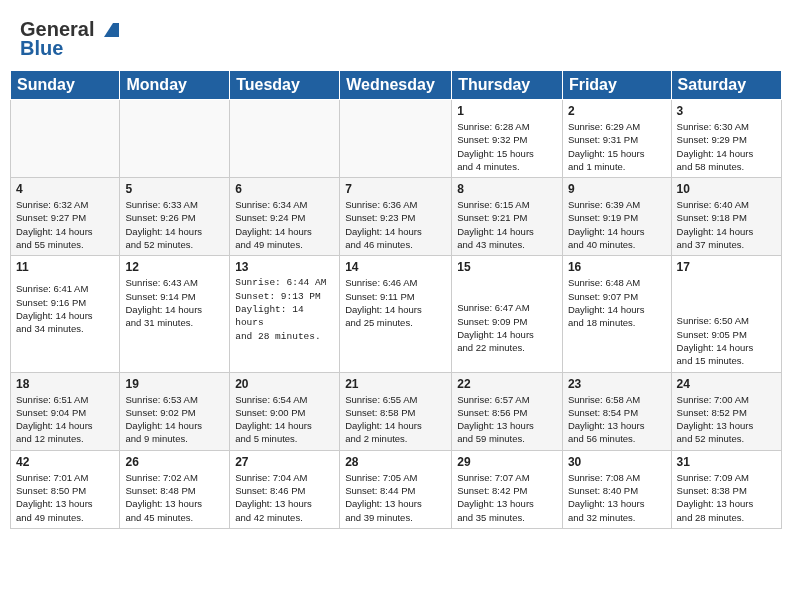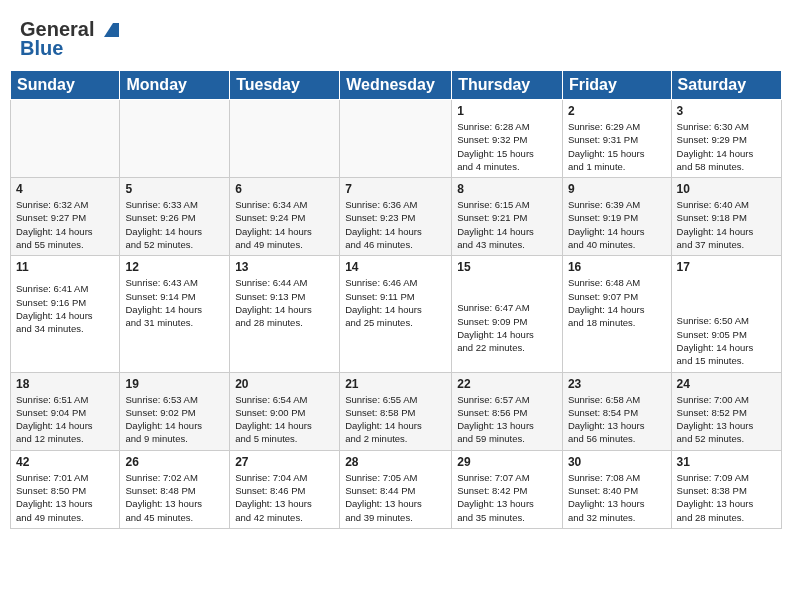--- a/index.html
+++ b/index.html
@@ -221,21 +221,21 @@
         </td>
         <td>
           <div class="day-number">12</div>
           <div class="day-info" style="white-space: pre-line;">Sunrise: 6:43 AM
 Sunset: 9:14 PM
 Daylight: 14 hours
 and 31 minutes.</div>
         </td>
         <td>
           <div class="day-number">13</div>
-          <div class="day-info" style="white-space: pre-line;">Sunrise: 6:44 AM
+          <div class="day-info" style="white-space: pre-line; font-family: Liberation Mono, monospace;">Sunrise: 6:44 AM
 Sunset: 9:13 PM
 Daylight: 14 hours
 and 28 minutes.</div>
         </td>
         <td>
           <div class="day-number">14</div>
           <div class="day-info" style="white-space: pre-line;">Sunrise: 6:46 AM
 Sunset: 9:11 PM
 Daylight: 14 hours
 and 25 minutes.</div>

